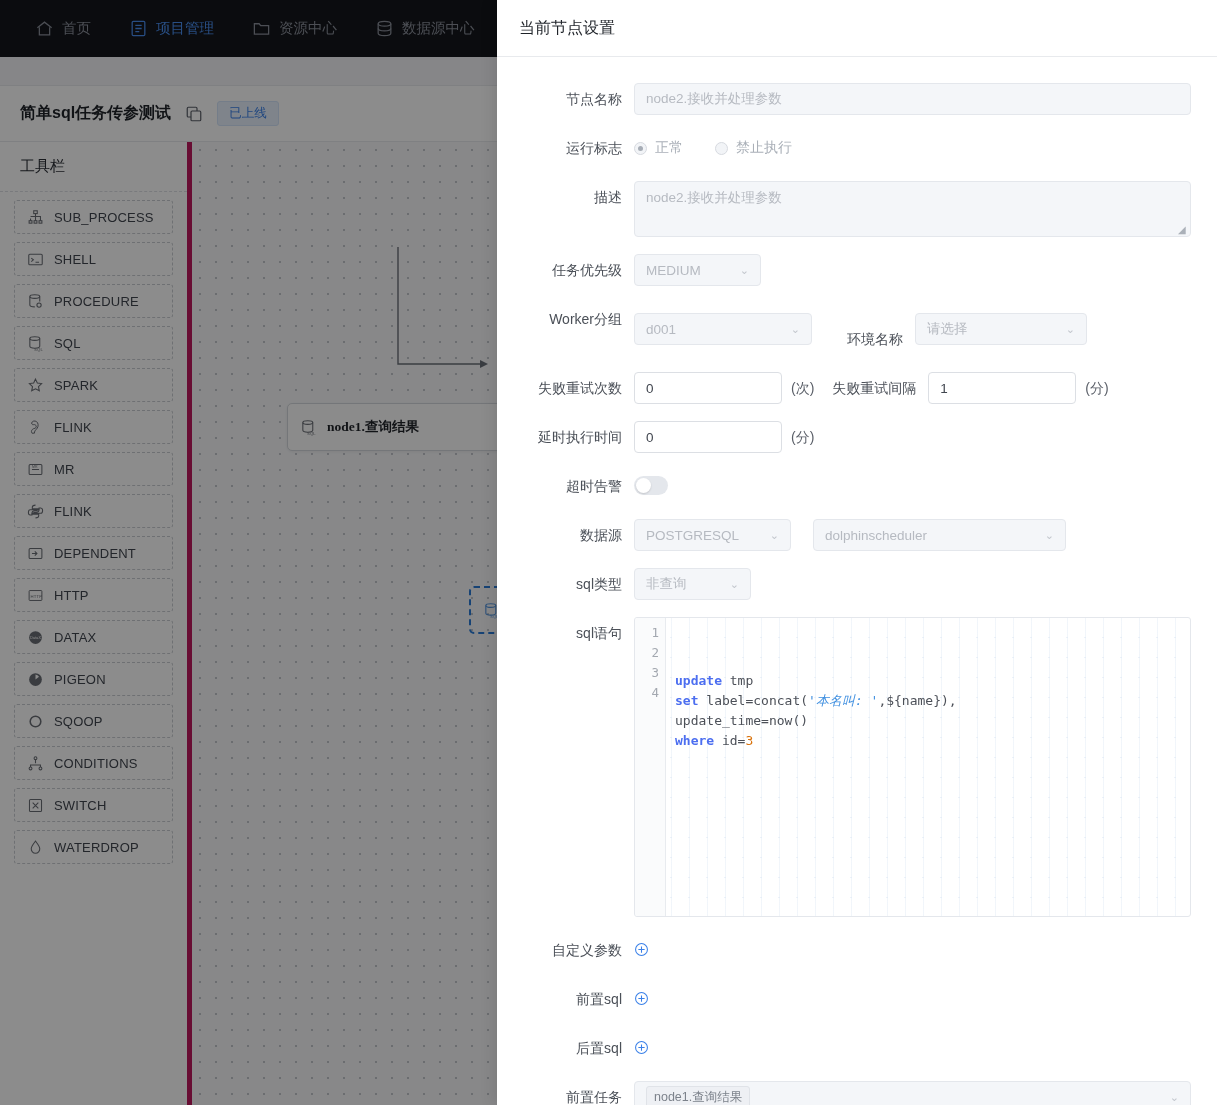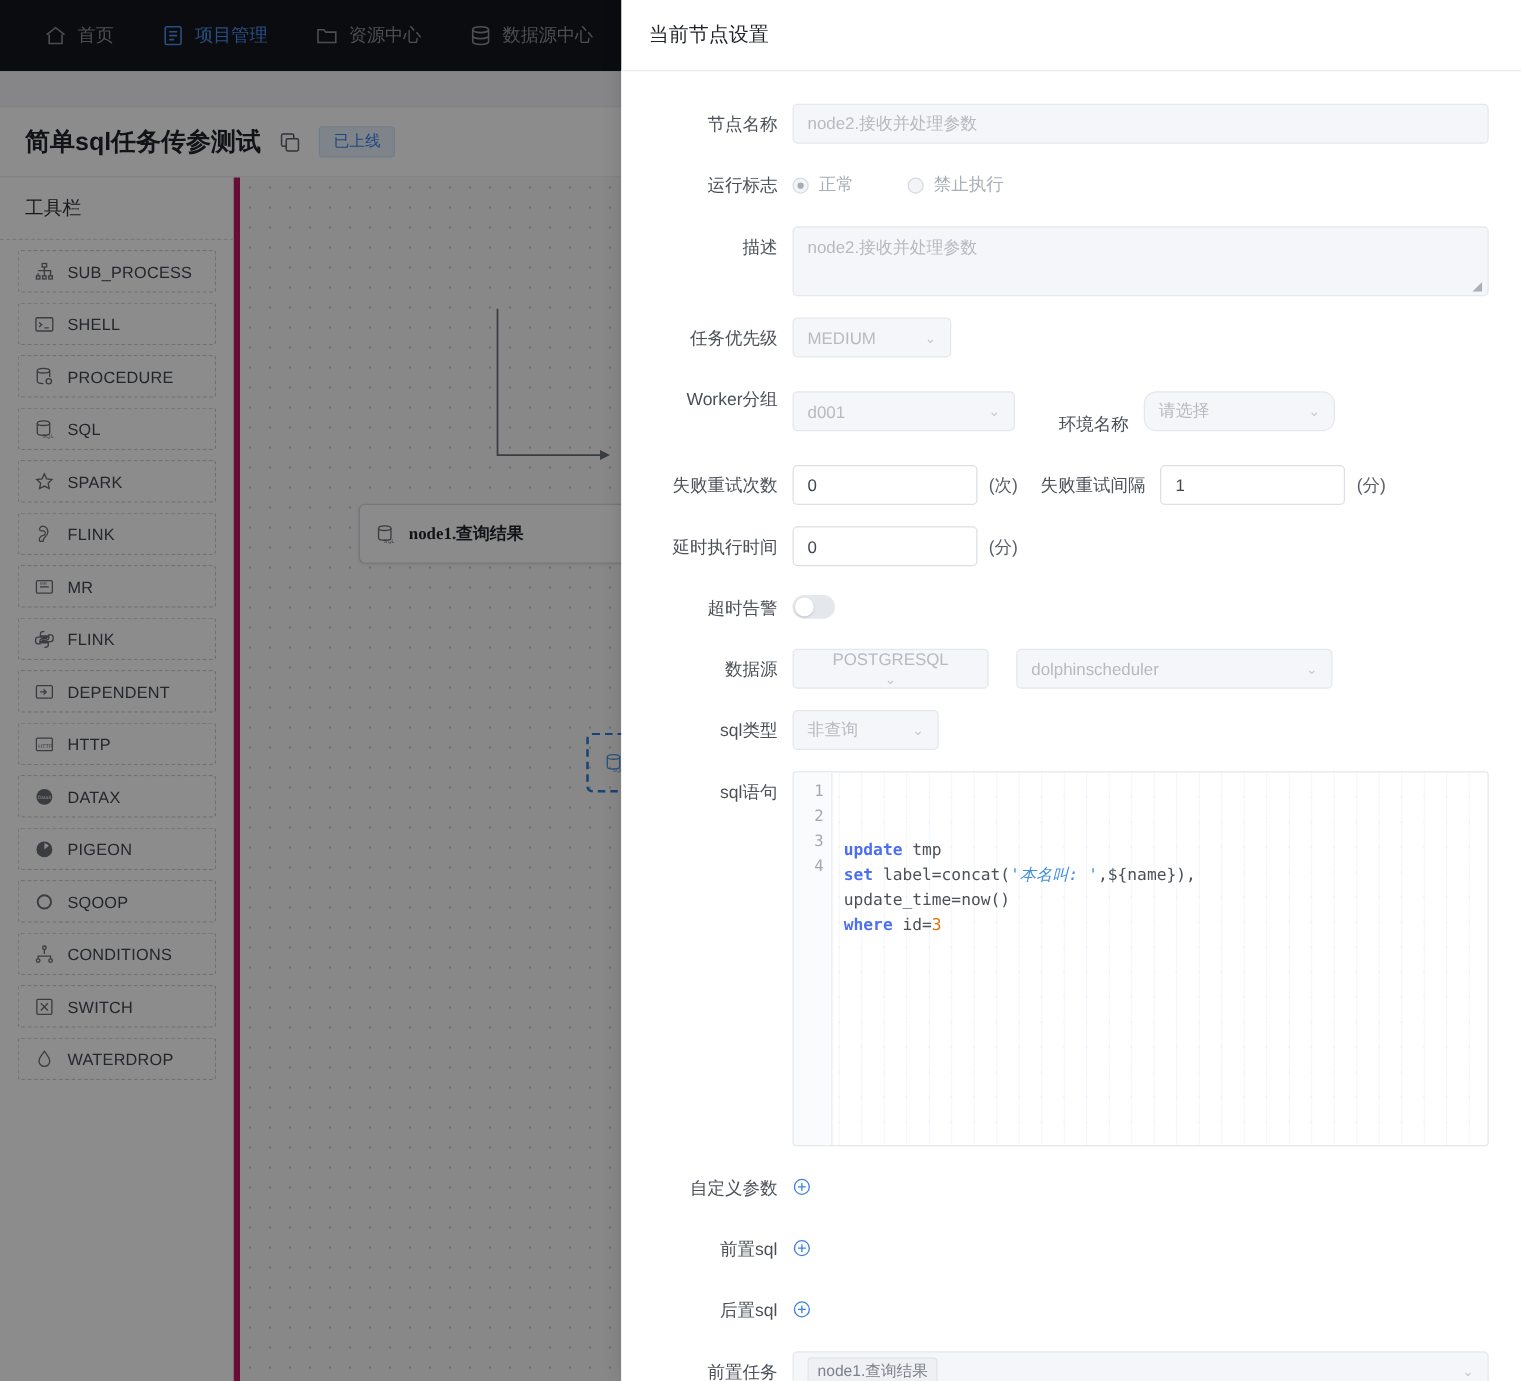--- a/index.html
+++ b/index.html
@@ -31,21 +31,21 @@
   
   .subhead {
     position: absolute; left: 0; top: 57px; width: 1217px; height: 29px;
     background: #f4f5f7; border-bottom: 1px solid #e8eaed;
   }
   .titlebar {
     position: absolute; left: 0; top: 86px; width: 1217px; height: 56px;
     background: #fff; border-bottom: 1px solid #e8eaed;
     display: flex; align-items: center; padding-left: 20px; gap: 14px;
   }
-  .proj-title { font-size: 20px; font-weight: bold; color: #1f2329; }
+  .proj-title { font-size: 16px; font-weight: bold; color: #1f2329; }
   .copy-ico { width: 18px; height: 18px; display: block; }
   .badge {
     padding: 3px 11px; border-radius: 3px; background: #e8f1fd;
     color: #3a80e8; font-size: 12.5px; border: 1px solid #d3e3fa;
   }
 
   
   .toolbar {
     position: absolute; left: 0; top: 142px; width: 192px; height: 963px;
     background: #fff; border-right: 5px solid #be185d;
@@ -123,21 +123,21 @@
   .ta {
     width: 557px; height: 56px; border: 1px solid #e4e7ec; border-radius: 4px;
     background: #f4f6f9; padding: 7px 11px; font-size: 13.5px; color: #b6bac1;
     position: relative;
   }
   .ta .grip {
     position: absolute; right: 2px; bottom: 1px; width: 10px; height: 10px;
     color: #aab0b8; font-size: 10px; line-height: 10px;
   }
 
-  .radios { display: flex; align-items: center; gap: 11px; height: 32px; }
+  .radios { display: flex; align-items: center; gap: 0; height: 32px; }
   .radio { display: flex; align-items: center; gap: 8px; margin-right: 32px;
            font-size: 14px; color: #aab0b8; }
   .rd { width: 13px; height: 13px; border-radius: 50%; border: 1px solid #d7dae0;
         background: #f2f4f7; display: flex; align-items: center; justify-content: center; }
   .rd.on::after { content: ""; width: 5px; height: 5px; border-radius: 50%; background: #a7adb6; }
 
   .unit { font-size: 14px; color: #5a5f68; margin-left: 9px; line-height: 32px; }
 
   .toggle { width: 34px; height: 19px; border-radius: 10px; background: #e4e7ec;
             position: relative; margin-top: 6px; }
@@ -503,21 +503,21 @@
       </div>
 
       <div class="row">
         <div class="lbl">Worker分组</div>
         <div class="fld" style="display:flex; align-items:center;">
           <div class="inp sel" style="width:178px;">
             <span>d001</span>
             <span class="caret">⌄</span>
           </div>
           <div class="lbl" style="width:auto;flex:0 0 auto;padding:0 12px 0 35px;margin-top:20px;">环境名称</div>
-          <div class="inp sel" style="width:153px;border-radius:10px;">
+          <div class="inp sel" style="width:172px;">
             <span>请选择</span>
             <span class="caret">⌄</span>
           </div>
         </div>
       </div>
 
       <div class="row">
         <div class="lbl">失败重试次数</div>
         <div class="fld" style="display:flex; align-items:center;">
           <div class="inp white" style="width:148px;">0</div>
@@ -539,21 +539,21 @@
       <div class="row">
         <div class="lbl">超时告警</div>
         <div class="fld">
           <div class="toggle"></div>
         </div>
       </div>
 
       <div class="row">
         <div class="lbl">数据源</div>
         <div class="fld" style="display:flex; align-items:center; gap:22px;">
-          <div class="inp sel" style="width:157px;flex-direction:column;">
+          <div class="inp sel" style="width:157px;">
             <span>POSTGRESQL</span>
             <span class="caret">⌄</span>
           </div>
           <div class="inp sel" style="width:253px;">
             <span>dolphinscheduler</span>
             <span class="caret">⌄</span>
           </div>
         </div>
       </div>
 

